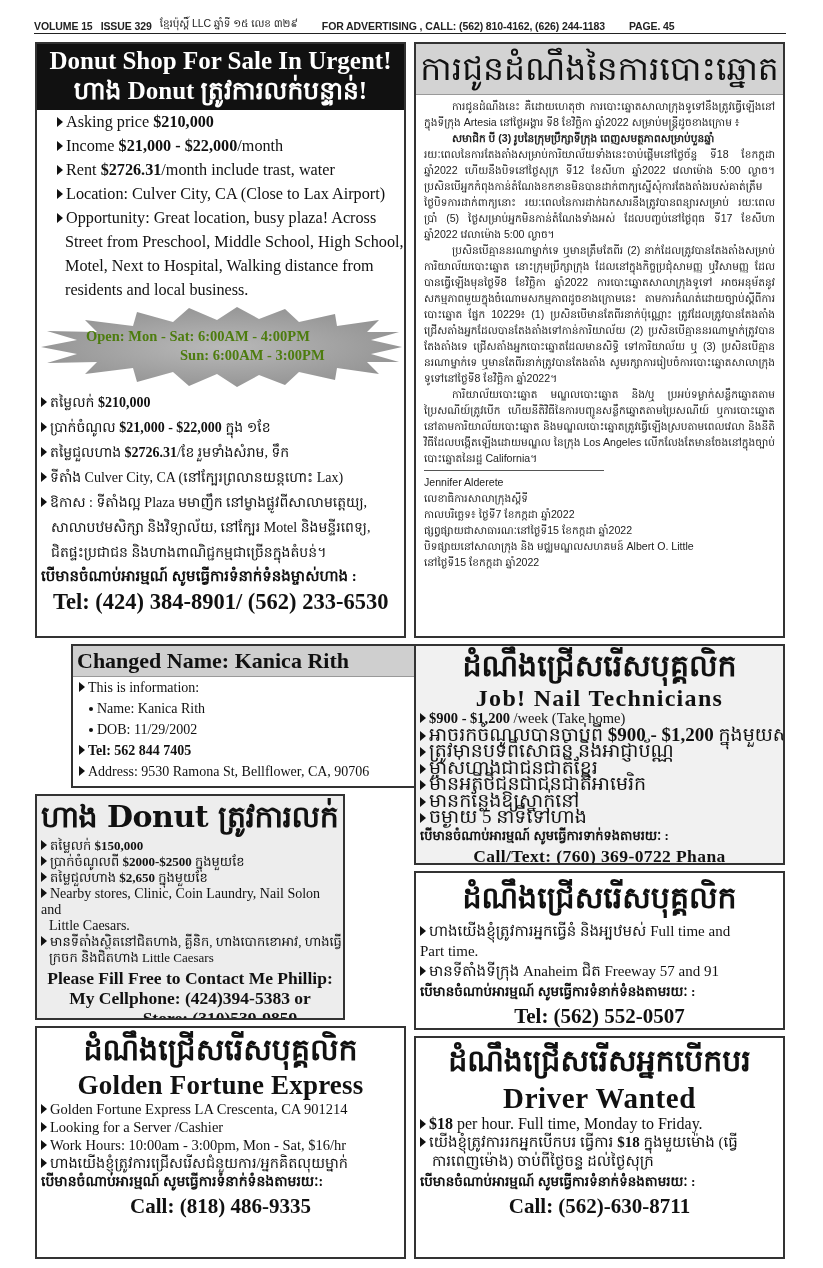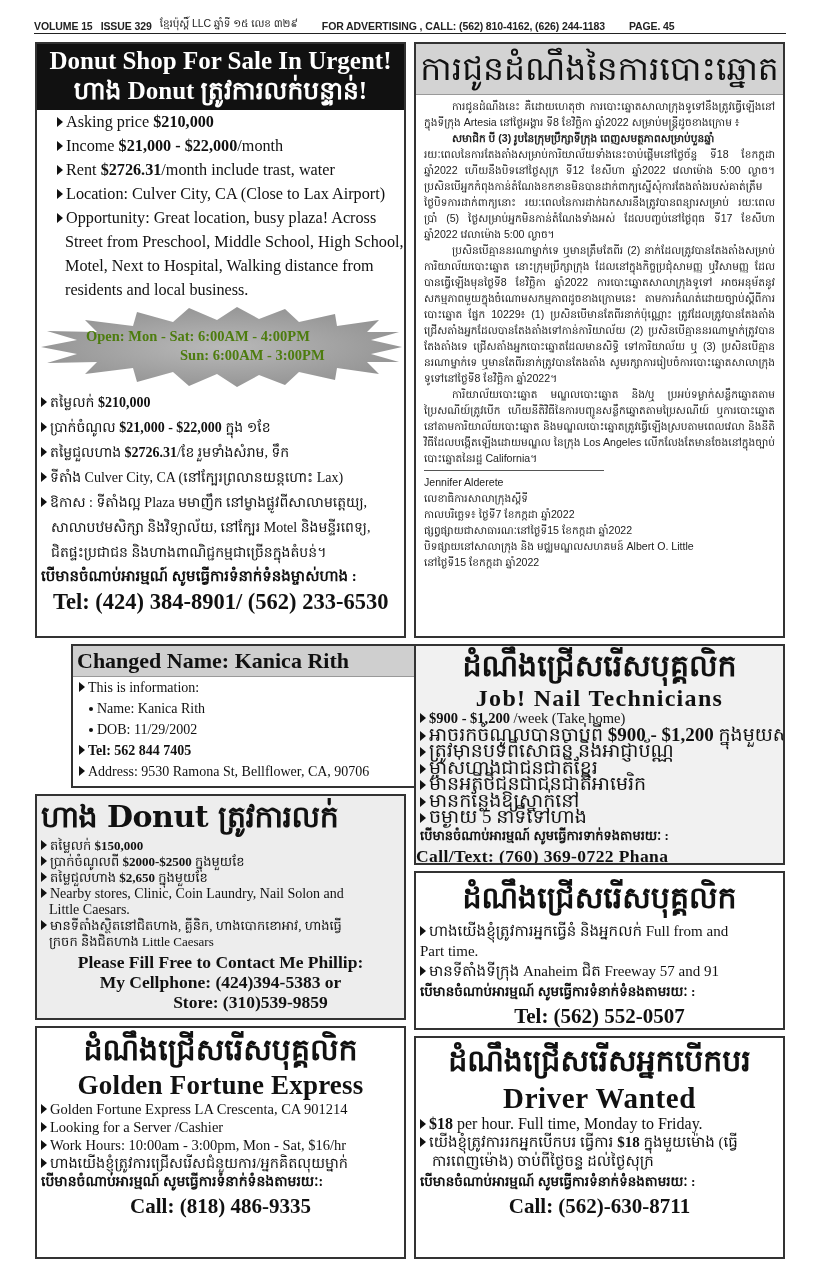--- a/index.html
+++ b/index.html
@@ -39,41 +39,41 @@
   #box2 .sigwrap { padding: 0 8px; font-family: "Liberation Sans", sans-serif; font-size: 10.6px; line-height: 16px; color: #222; }
 
   
   #box3 { left: 35px; top: 644px; width: 371px; height: 144px; margin-left: 36px; }
   #box3 .title { background: #cfcfcf; font-size: 22px; font-weight: bold; line-height: 30px; padding-left: 4px; white-space: nowrap; border-bottom: 1px solid #999; }
   #box3 li { font-size: 14px; line-height: 21px; padding-left: 6px; white-space: nowrap; }
   #box3 li.dot { padding-left: 16px; }
   #box3 .d { display: inline-block; width: 4px; height: 4px; border-radius: 50%; background: #111; margin-right: 4px; vertical-align: 2px; }
 
   
-  #box4 { left: 35px; top: 794px; width: 371px; height: 226px; background: #ededed; }
+  #box4 { left: 35px; top: 794px; width: 310px; height: 226px; background: #ededed; }
   #box4 .title { font-size: 30px; font-weight: bold; line-height: 42px; padding-left: 4px; white-space: nowrap; font-family: "DejaVu Serif", serif; letter-spacing: -0.5px; }
   #box4 li { font-size: 13px; line-height: 16px; padding-left: 4px; }
   #box4 li.cont { padding-left: 12px; }
   #box4 .contact { text-align: center; font-weight: bold; font-size: 17.5px; line-height: 20px; margin-top: 2px; }
 
   
   #box5 { left: 35px; top: 1026px; width: 371px; height: 233px; }
   #box5 .title { text-align: center; font-size: 30px; font-weight: bold; line-height: 40px; font-family: "DejaVu Serif", serif; margin-top: 2px; }
   #box5 .sub { text-align: center; font-size: 27px; font-weight: bold; line-height: 30px; letter-spacing: 0.2px; }
   #box5 li { font-size: 14.5px; line-height: 18px; padding-left: 4px; white-space: nowrap; }
   #box5 .cta { font-size: 14px; font-weight: bold; padding-left: 4px; line-height: 20px; }
   #box5 .call { text-align: center; font-size: 21px; font-weight: bold; line-height: 26px; margin-top: 1px; }
 
   
   #box6 { left: 414px; top: 644px; width: 371px; height: 221px; background: #f1f1f1; }
   #box6 .title { text-align: center; font-size: 30px; font-weight: bold; line-height: 40px; font-family: "DejaVu Serif", serif; }
   #box6 .sub { text-align: center; font-size: 24px; font-weight: bold; line-height: 24px; letter-spacing: 1.3px; }
   #box6 li { font-size: 19px; line-height: 16.5px; padding-left: 4px; white-space: nowrap; }
   #box6 .cta { font-size: 13px; font-weight: bold; padding-left: 4px; line-height: 19px; }
-  #box6 .call { text-align: left; font-size: 17.5px; font-weight: bold; line-height: 22px; letter-spacing: 0.4px; }
+  #box6 .call { text-align: center; font-size: 17.5px; font-weight: bold; line-height: 22px; letter-spacing: 0.4px; }
 
   
   #box7 { left: 414px; top: 871px; width: 371px; height: 159px; }
   #box7 .title { text-align: center; font-size: 30px; font-weight: bold; line-height: 46px; font-family: "DejaVu Serif", serif; margin-top: 2px; }
   #box7 li { font-size: 15px; line-height: 20px; padding-left: 4px; }
   #box7 li.cont { padding-left: 4px; }
   #box7 .cta { font-size: 13.5px; font-weight: bold; padding-left: 4px; line-height: 22px; }
   #box7 .call { text-align: center; font-size: 21px; font-weight: bold; line-height: 26px; }
 
   
@@ -215,21 +215,21 @@
     <li><span class="tri"></span><span>មានកន្លែងឱ្យស្នាក់នៅ</span></li>
     <li><span class="tri"></span><span>ចម្ងាយ 5 នាទីទៅហាង</span></li>
   </ul>
   <div class="cta">បើមានចំណាប់អារម្មណ៍ សូមធ្វើការទាក់ទងតាមរយៈ :</div>
   <div class="call">Call/Text: (760) 369-0722 Phana</div>
 </div>
 
 <div class="box" id="box7">
   <div class="title">ដំណឹងជ្រើសរើសបុគ្គលិក</div>
   <ul class="l">
-    <li><span class="tri"></span><span>ហាងយើងខ្ញុំត្រូវការអ្នកធ្វើនំ និងអ្នកលក់ Full from and</span></li>
+    <li><span class="tri"></span><span>ហាងយើងខ្ញុំត្រូវការអ្នកធ្វើនំ និងអ្បឋមស់ Full time and</span></li>
     <li class="cont">Part time.</li>
     <li><span class="tri"></span><span>មានទីតាំងទីក្រុង Anaheim ជិត Freeway 57 and 91</span></li>
   </ul>
   <div class="cta">បើមានចំណាប់អារម្មណ៍ សូមធ្វើការទំនាក់ទំនងតាមរយៈ :</div>
   <div class="call">Tel: (562) 552-0507</div>
 </div>
 
 <div class="box" id="box8">
   <div class="title">ដំណឹងជ្រើសរើសអ្នកបើកបរ</div>
   <div class="sub">Driver Wanted</div>

